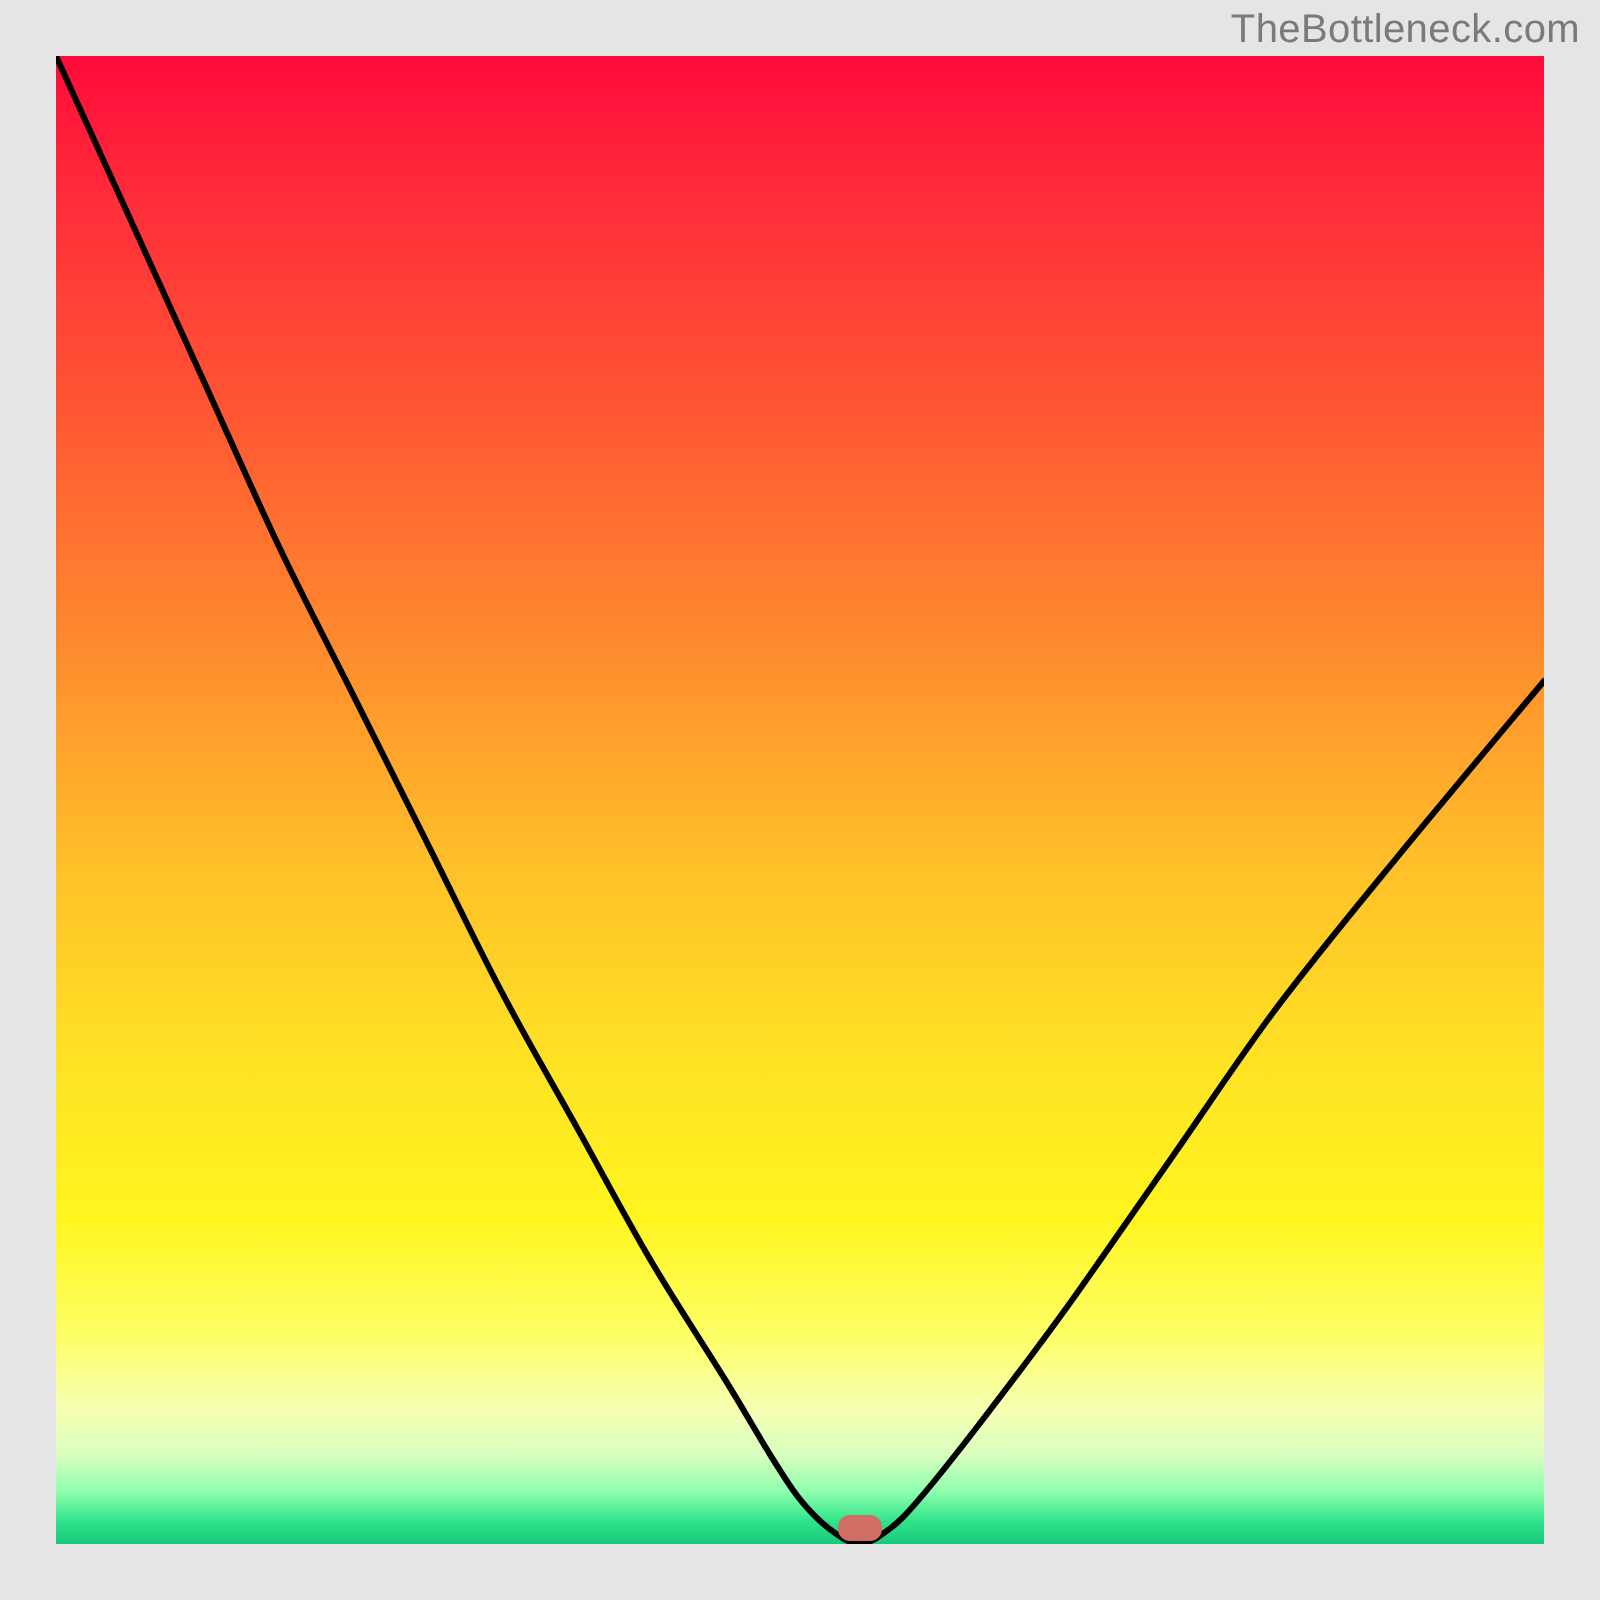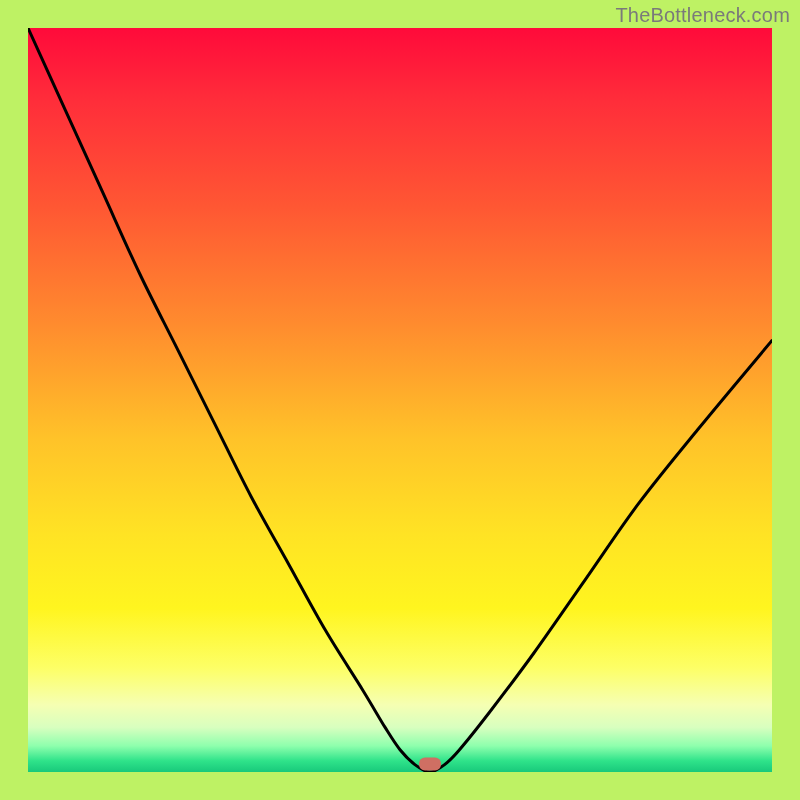--- a/index.html
+++ b/index.html
@@ -10,21 +10,21 @@
     background: #000;
     overflow: hidden;
     font-family: Arial, Helvetica, sans-serif;
   }
   .frame {
     position: absolute;
     left: 0;
     top: 0;
     width: 800px;
     height: 800px;
-    background: #bef264;
+    background: #e5e5e5;
   }
   .plot-area {
     position: absolute;
     left: 28px;
     top: 28px;
     width: 744px;
     height: 744px;
     overflow: hidden;
   }
   .gradient {

